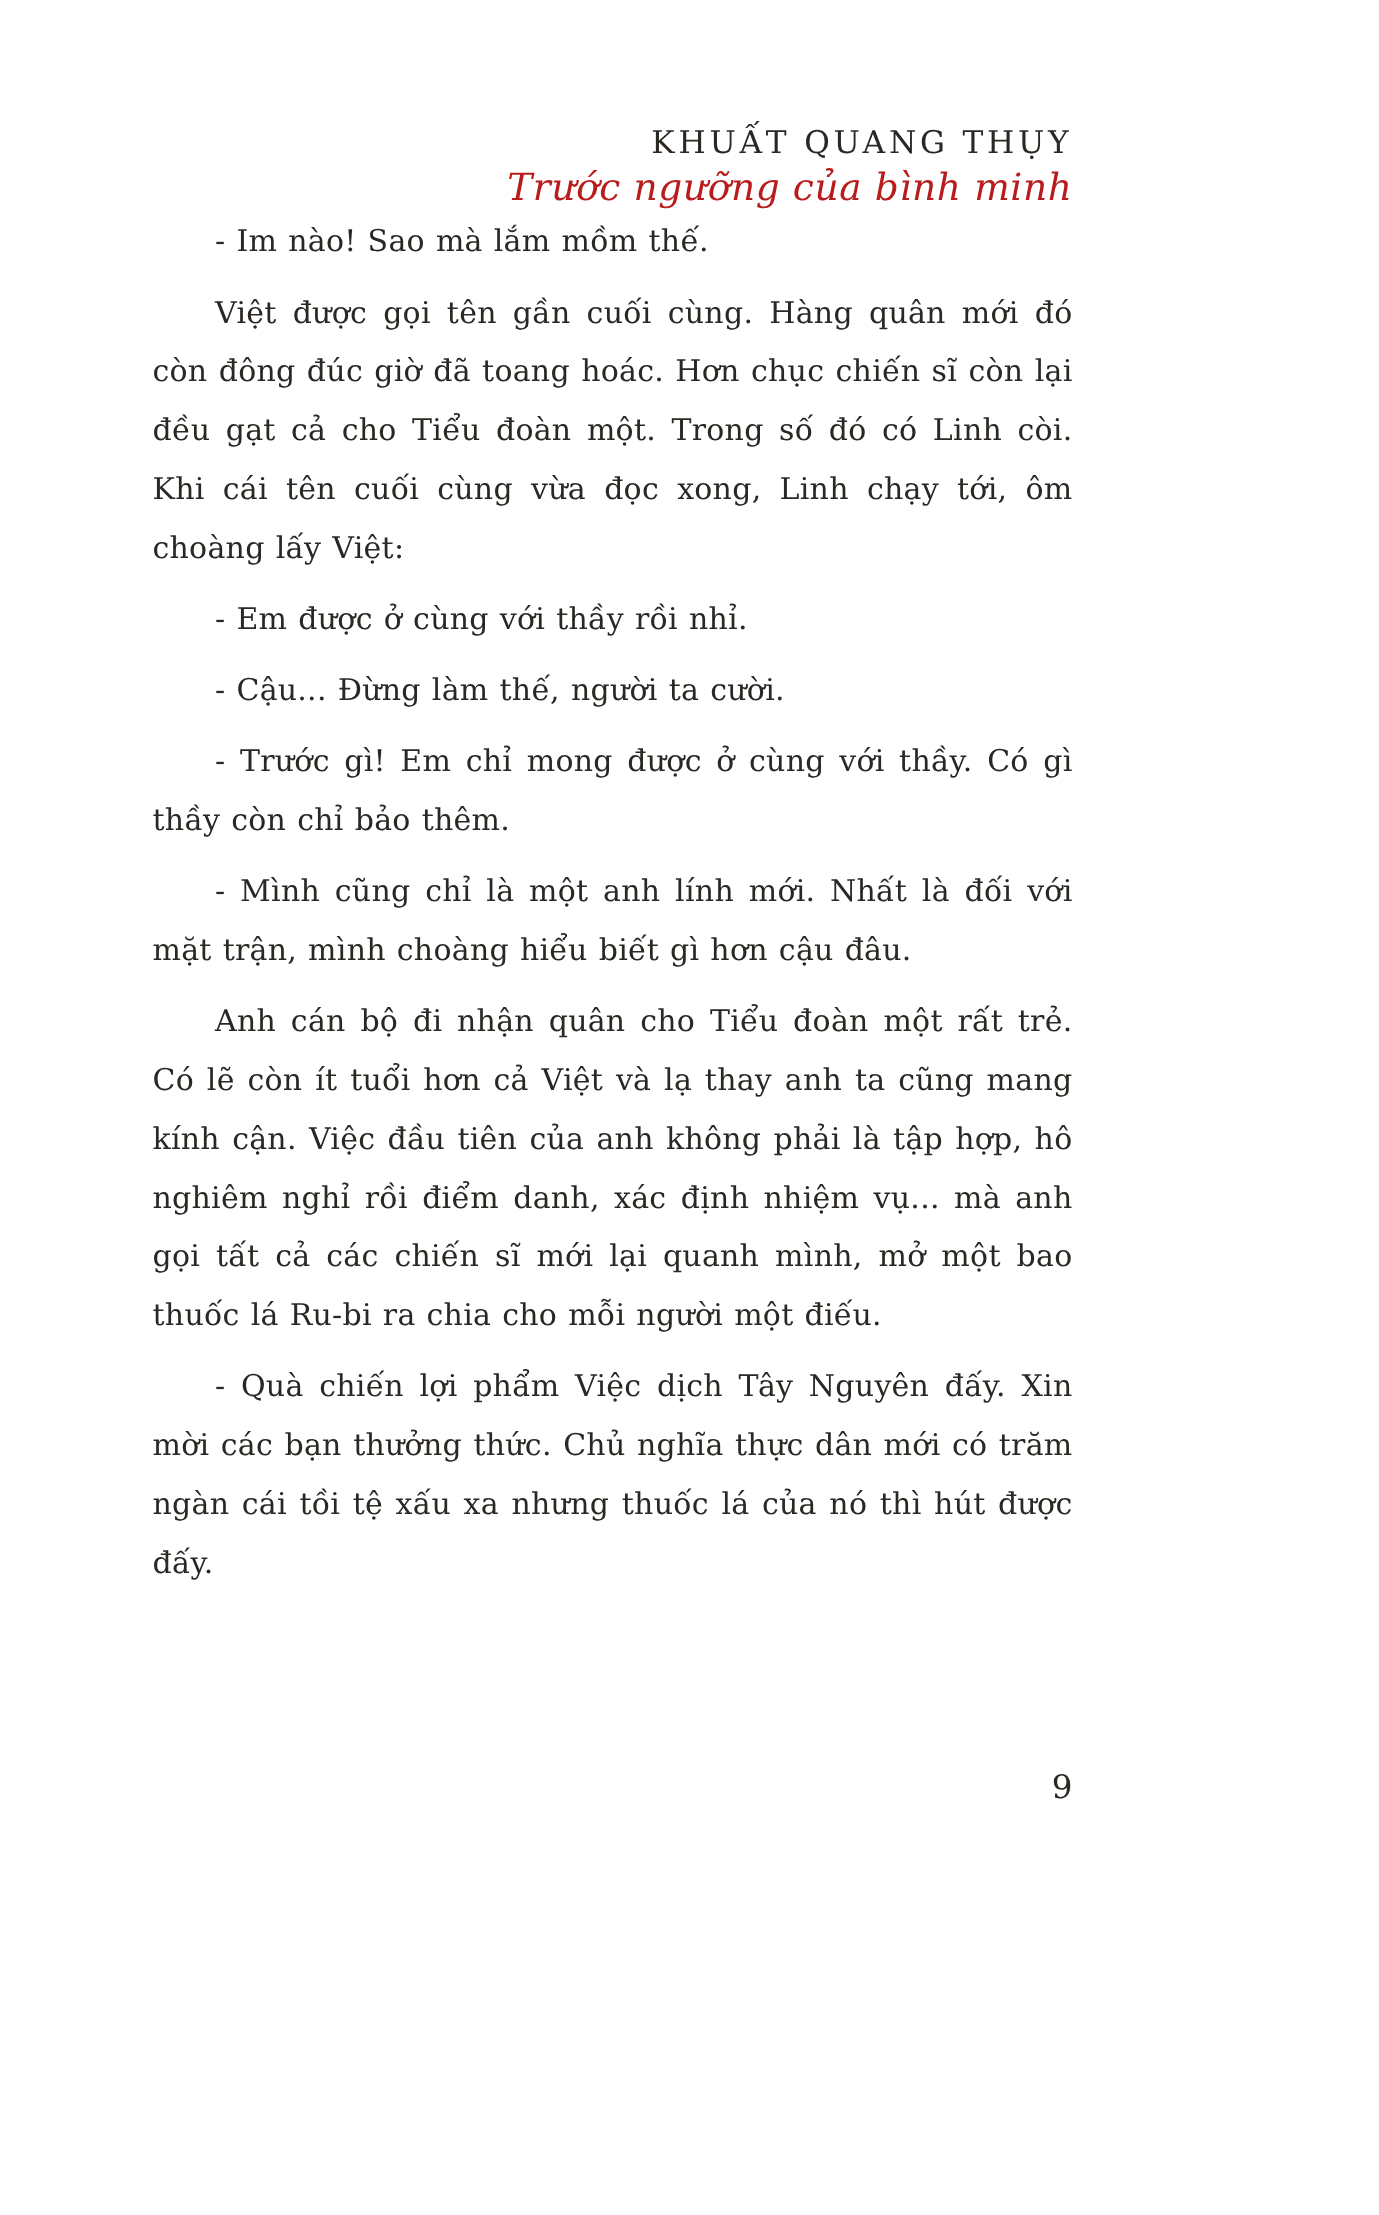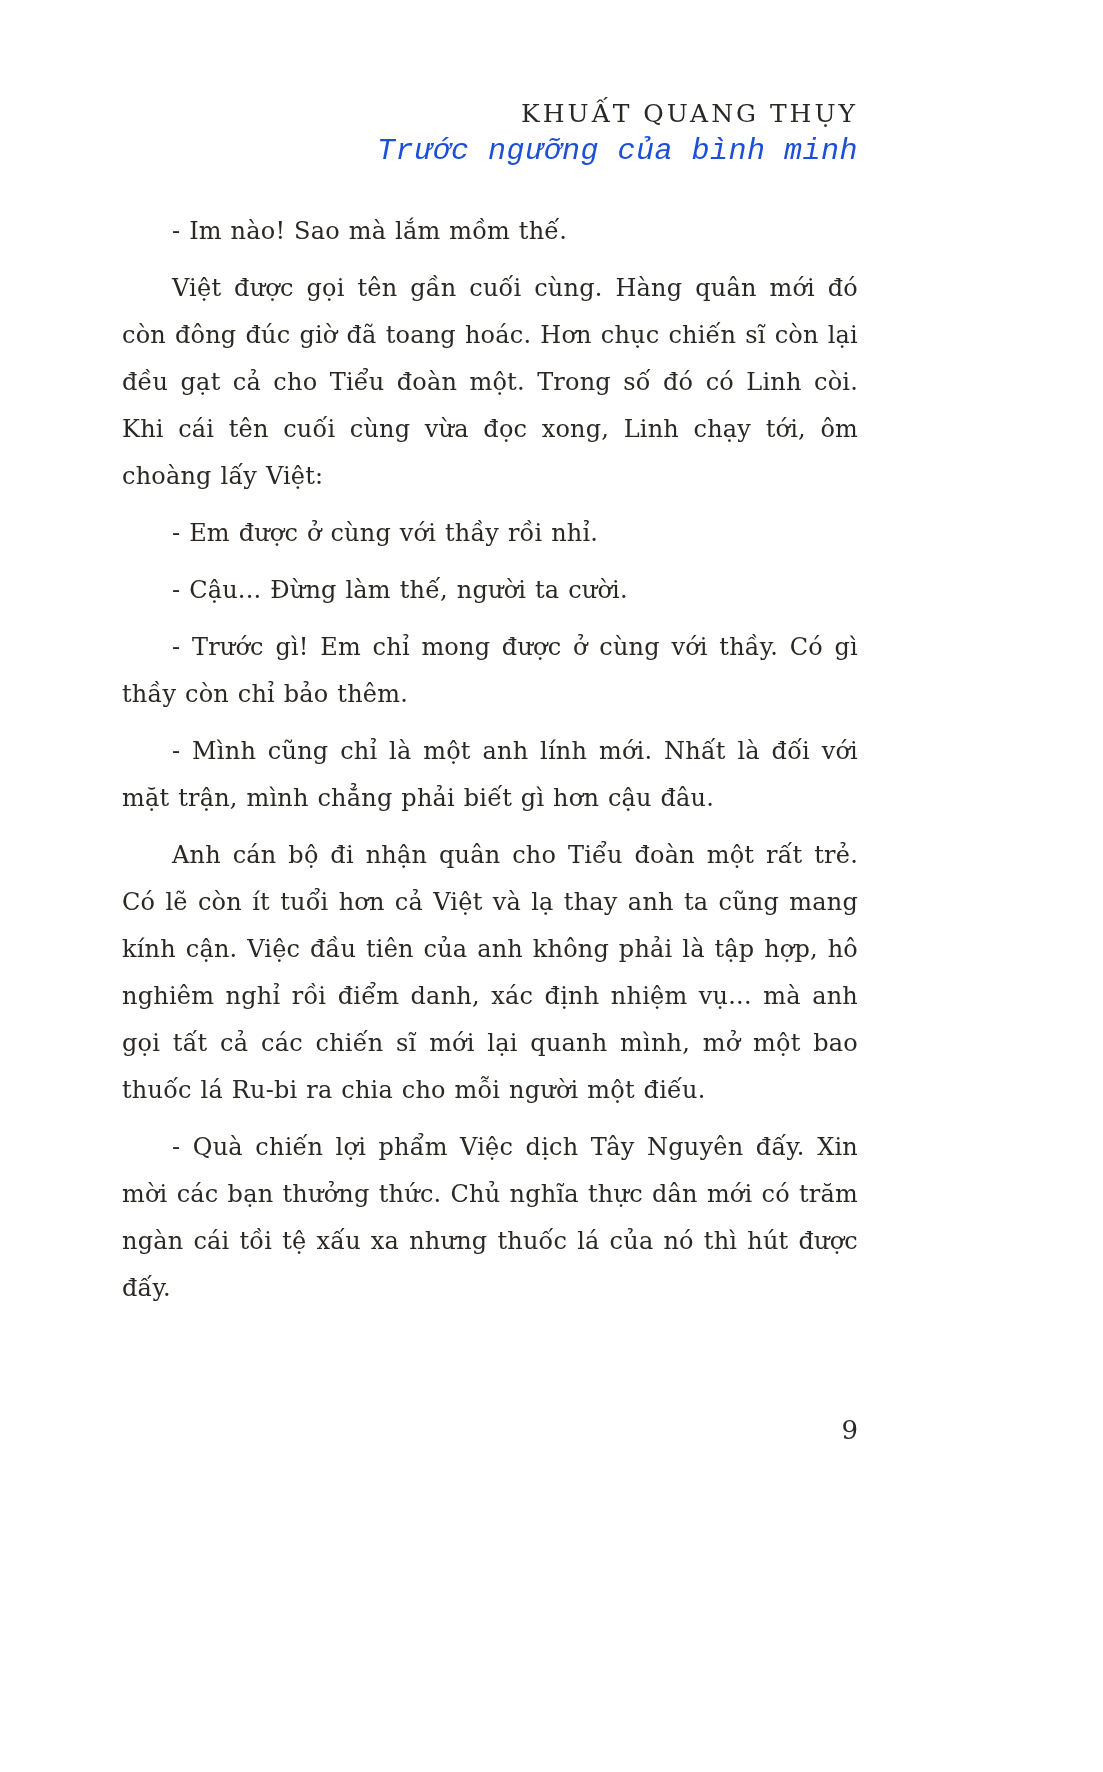--- a/index.html
+++ b/index.html
@@ -18,36 +18,34 @@
     margin: 0 auto;
   }
   .content-column {
     position: absolute;
     left: 122px;
     top: 98px;
     width: 736px;
   }
   .page-header {
     text-align: right;
-    margin-bottom: 38px;
   }
   .author {
     font-size: 25px;
     line-height: 32px;
     letter-spacing: 3px;
     color: #2b2824;
   }
   .book-title {
     font-style: italic;
     font-size: 30px;
     line-height: 38px;
     margin-top: 2px;
     letter-spacing: 0.5px;
-    color: #1d4ed8;
-    font-family: Liberation Mono, monospace;
+    color: #b91c1c;
   }
   .body-text p {
     margin: 0 0 10px 0;
     font-size: 24px;
     line-height: 47px;
     text-align: justify;
     text-indent: 50px;
     letter-spacing: 0.2px;
     word-spacing: 1px;
   }
@@ -71,21 +69,21 @@
       <div class="author">KHUẤT QUANG THỤY</div>
       <div class="book-title">Trước ngưỡng của bình minh</div>
     </div>
 
     <div class="body-text">
       <p>- Im nào! Sao mà lắm mồm thế.</p>
       <p>Việt được gọi tên gần cuối cùng. Hàng quân mới đó còn đông đúc giờ đã toang hoác. Hơn chục chiến sĩ còn lại đều gạt cả cho Tiểu đoàn một. Trong số đó có Linh còi. Khi cái tên cuối cùng vừa đọc xong, Linh chạy tới, ôm choàng lấy Việt:</p>
       <p>- Em được ở cùng với thầy rồi nhỉ.</p>
       <p>- Cậu... Đừng làm thế, người ta cười.</p>
       <p>- Trước gì! Em chỉ mong được ở cùng với thầy. Có gì thầy còn chỉ bảo thêm.</p>
-      <p>- Mình cũng chỉ là một anh lính mới. Nhất là đối với mặt trận, mình chẳng phải biết gì hơn cậu đâu.</p>
+      <p>- Mình cũng chỉ là một anh lính mới. Nhất là đối với mặt trận, mình choàng hiểu biết gì hơn cậu đâu.</p>
       <p>Anh cán bộ đi nhận quân cho Tiểu đoàn một rất trẻ. Có lẽ còn ít tuổi hơn cả Việt và lạ thay anh ta cũng mang kính cận. Việc đầu tiên của anh không phải là tập hợp, hô nghiêm nghỉ rồi điểm danh, xác định nhiệm vụ... mà anh gọi tất cả các chiến sĩ mới lại quanh mình, mở một bao thuốc lá Ru-bi ra chia cho mỗi người một điếu.</p>
       <p>- Quà chiến lợi phẩm Việc dịch Tây Nguyên đấy. Xin mời các bạn thưởng thức. Chủ nghĩa thực dân mới có trăm ngàn cái tồi tệ xấu xa nhưng thuốc lá của nó thì hút được đấy.</p>
     </div>
 
   </div>
 
   <div class="page-number">9</div>
 </div>
 
 </body></html>

